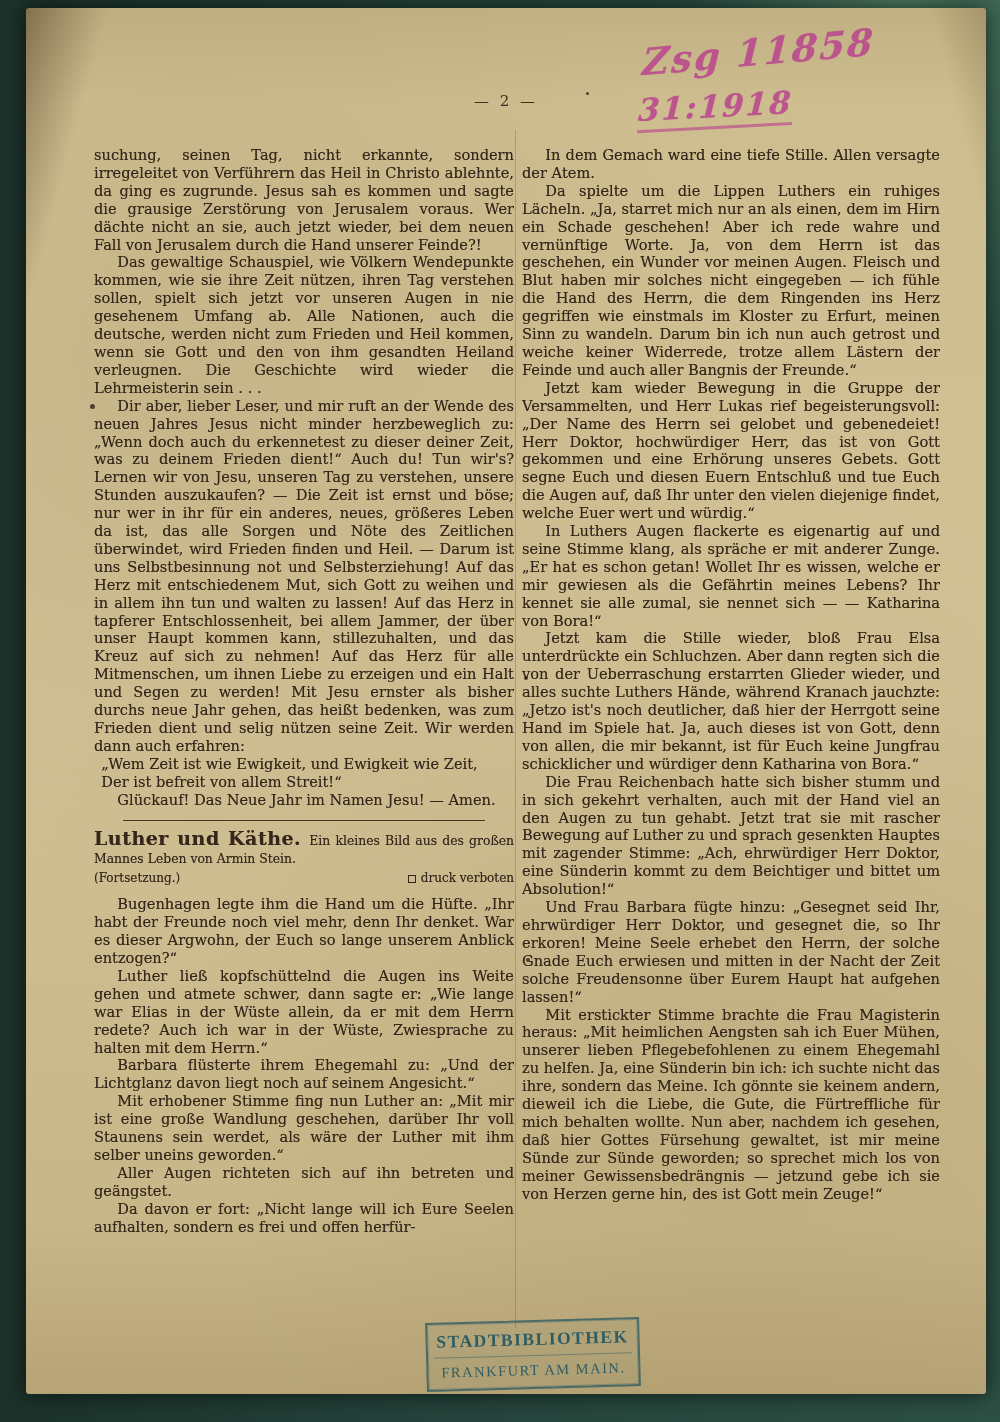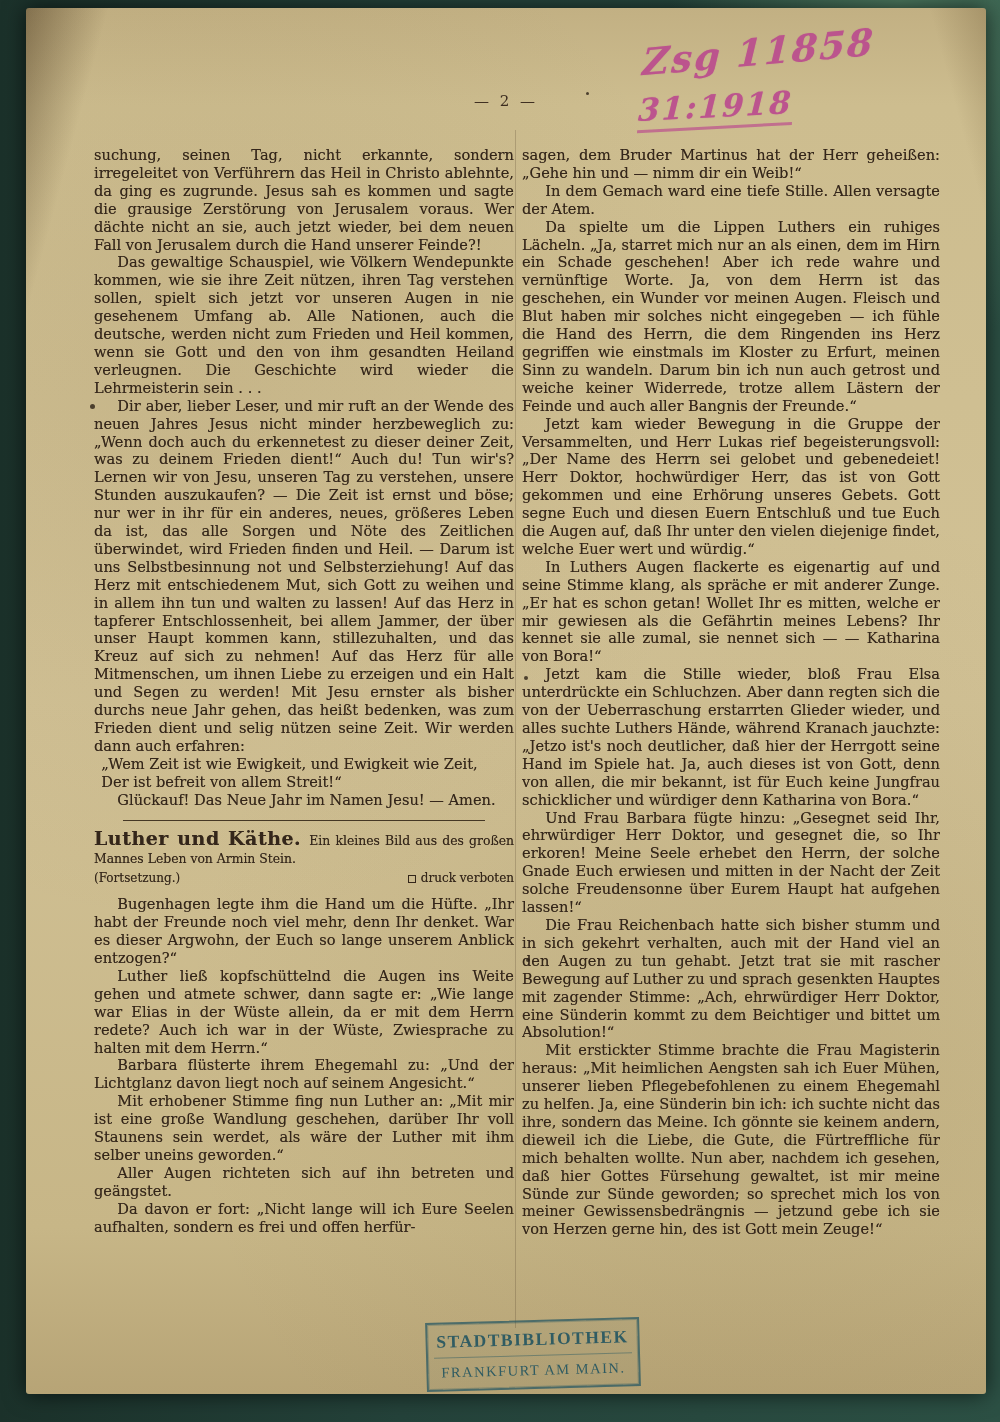--- a/index.html
+++ b/index.html
@@ -115,28 +115,27 @@
         <p class="para">Luther ließ kopfschüttelnd die Augen ins Weite gehen und atmete schwer, dann sagte er: „Wie lange war Elias in der Wüste allein, da er mit dem Herrn redete? Auch ich war in der Wüste, Zwiesprache zu halten mit dem Herrn.“</p>
         <p class="para">Barbara flüsterte ihrem Ehegemahl zu: „Und der Lichtglanz davon liegt noch auf seinem Angesicht.“</p>
         <p class="para">Mit erhobener Stimme fing nun Luther an: „Mit mir ist eine große Wandlung geschehen, darüber Ihr voll Staunens sein werdet, als wäre der Luther mit ihm selber uneins geworden.“</p>
         <p class="para">Aller Augen richteten sich auf ihn betreten und geängstet.</p>
         <p class="para">Da davon er fort: „Nicht lange will ich Eure Seelen aufhalten, sondern es frei und offen herfür-</p>
       </div>
   </div>
 
   <div class="col right">
     <div>
-        <p class="para cont">sagen, dem Bruder Martinus hat der Herr geheißen: „Gehe hin und — nimm dir ein Weib!“</p>
         <p class="para">In dem Gemach ward eine tiefe Stille. Allen versagte der Atem.</p>
         <p class="para">Da spielte um die Lippen Luthers ein ruhiges Lächeln. „Ja, starret mich nur an als einen, dem im Hirn ein Schade geschehen! Aber ich rede wahre und vernünftige Worte. Ja, von dem Herrn ist das geschehen, ein Wunder vor meinen Augen. Fleisch und Blut haben mir solches nicht eingegeben — ich fühle die Hand des Herrn, die dem Ringenden ins Herz gegriffen wie einstmals im Kloster zu Erfurt, meinen Sinn zu wandeln. Darum bin ich nun auch getrost und weiche keiner Widerrede, trotze allem Lästern der Feinde und auch aller Bangnis der Freunde.“</p>
         <p class="para">Jetzt kam wieder Bewegung in die Gruppe der Versammelten, und Herr Lukas rief begeisterungsvoll: „Der Name des Herrn sei gelobet und gebenedeiet! Herr Doktor, hochwürdiger Herr, das ist von Gott gekommen und eine Erhörung unseres Gebets. Gott segne Euch und diesen Euern Entschluß und tue Euch die Augen auf, daß Ihr unter den vielen diejenige findet, welche Euer wert und würdig.“</p>
-        <p class="para">In Luthers Augen flackerte es eigenartig auf und seine Stimme klang, als spräche er mit anderer Zunge. „Er hat es schon getan! Wollet Ihr es mitten, welche er mir gewiesen als die Gefährtin meines Lebens? Ihr kennet sie alle zumal, sie nennet sich — — Katharina von Bora!“</p>
+        <p class="para">In Luthers Augen flackerte es eigenartig auf und seine Stimme klang, als spräche er mit anderer Zunge. „Er hat es schon getan! Wollet Ihr es wissen, welche er mir gewiesen als die Gefährtin meines Lebens? Ihr kennet sie alle zumal, sie nennet sich — — Katharina von Bora!“</p>
         <p class="para">Jetzt kam die Stille wieder, bloß Frau Elsa unterdrückte ein Schluchzen. Aber dann regten sich die von der Ueberraschung erstarrten Glieder wieder, und alles suchte Luthers Hände, während Kranach jauchzte: „Jetzo ist's noch deutlicher, daß hier der Herrgott seine Hand im Spiele hat. Ja, auch dieses ist von Gott, denn von allen, die mir bekannt, ist für Euch keine Jungfrau schicklicher und würdiger denn Katharina von Bora.“</p>
+        <p class="para">Die Frau Reichenbach hatte sich bisher stumm und in sich gekehrt verhalten, auch mit der Hand viel an den Augen zu tun gehabt. Jetzt trat sie mit rascher Bewegung auf Luther zu und sprach gesenkten Hauptes mit zagender Stimme: „Ach, ehrwürdiger Herr Doktor, eine Sünderin kommt zu dem Beichtiger und bittet um Absolution!“</p>
         <p class="para">Und Frau Barbara fügte hinzu: „Gesegnet seid Ihr, ehrwürdiger Herr Doktor, und gesegnet die, so Ihr erkoren! Meine Seele erhebet den Herrn, der solche Gnade Euch erwiesen und mitten in der Nacht der Zeit solche Freudensonne über Eurem Haupt hat aufgehen lassen!“</p>
-        <p class="para">Die Frau Reichenbach hatte sich bisher stumm und in sich gekehrt verhalten, auch mit der Hand viel an den Augen zu tun gehabt. Jetzt trat sie mit rascher Bewegung auf Luther zu und sprach gesenkten Hauptes mit zagender Stimme: „Ach, ehrwürdiger Herr Doktor, eine Sünderin kommt zu dem Beichtiger und bittet um Absolution!“</p>
         <p class="para">Mit erstickter Stimme brachte die Frau Magisterin heraus: „Mit heimlichen Aengsten sah ich Euer Mühen, unserer lieben Pflegebefohlenen zu einem Ehegemahl zu helfen. Ja, eine Sünderin bin ich: ich suchte nicht das ihre, sondern das Meine. Ich gönnte sie keinem andern, dieweil ich die Liebe, die Gute, die Fürtreffliche für mich behalten wollte. Nun aber, nachdem ich gesehen, daß hier Gottes Fürsehung gewaltet, ist mir meine Sünde zur Sünde geworden; so sprechet mich los von meiner Gewissensbedrängnis — jetzund gebe ich sie von Herzen gerne hin, des ist Gott mein Zeuge!“</p>
       </div>
   </div>
 
   <div class="stamp">
     <div class="l1">STADTBIBLIOTHEK</div>
     <div class="l2">FRANKFURT AM MAIN.</div>
   </div>
 
   <div class="speck s1"></div>

